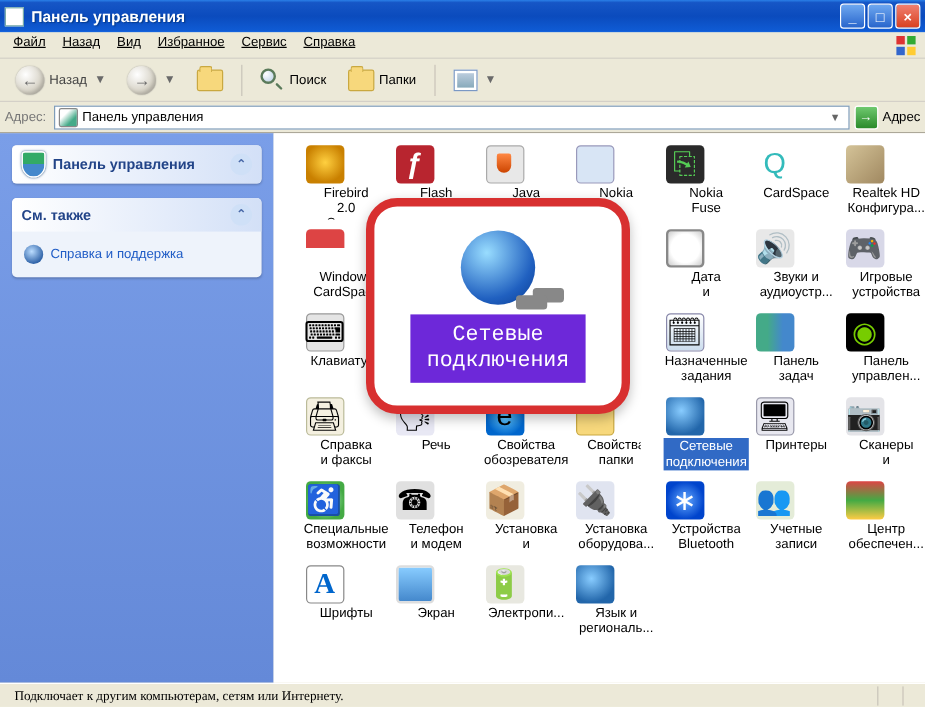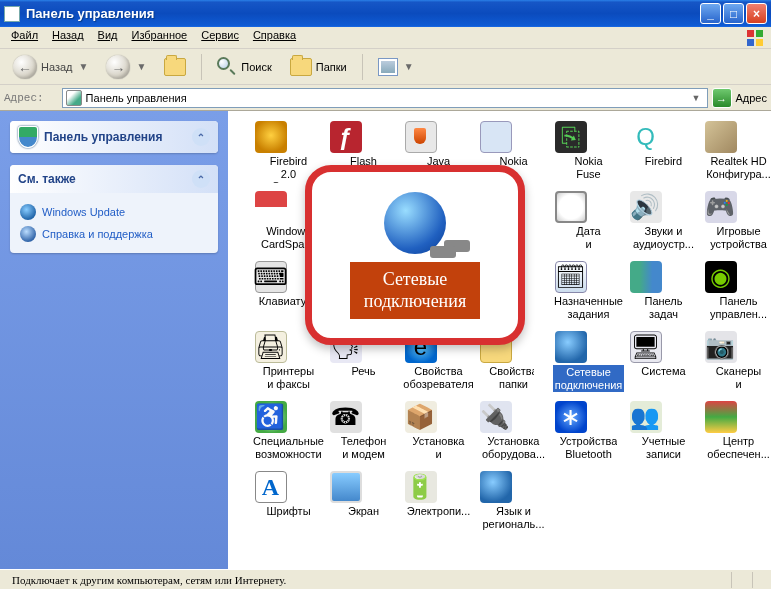--- a/index.html
+++ b/index.html
@@ -78,21 +78,21 @@
   .magnifier { width:20px; height:20px; position:relative;}
   .magnifier .lens{width:13px;height:13px;border:2px solid #5a7a5a;border-radius:50%;position:absolute;left:0;top:0;background:radial-gradient(circle at 30% 30%,#fff,#cde 70%);}
   .magnifier .handle{position:absolute;width:7px;height:2px;background:#5a7a5a;transform:rotate(45deg);left:12px;top:14px;border-radius:1px;}
   .thumb-icon{width:20px;height:18px;border:1px solid #7a98c4;background:#fff;position:relative;}
   .thumb-icon:after{content:"";position:absolute;left:2px;right:2px;top:2px;bottom:2px;background:linear-gradient(#bcd, #8ab);}
   
   .addressbar {
     height: 26px; background:#ece9d8; display:flex; align-items:center;
     padding: 0 4px; gap:4px; border-bottom: 1px solid #aca899;
   }
-  .addressbar .label { color:#777; margin-right:14px;font-family:Liberation Mono, monospace;}
+  .addressbar .label { color:#777; margin-right:2px;}
   .addr-input {
     flex:1; height:20px; background:#fff; border:1px solid #7f9db9;
     display:flex; align-items:center; padding:0 3px; gap:4px;
   }
   .addr-input .text { flex:1;}
   .addr-input .dd { width:15px; text-align:center; color:#666; font-size:9px;}
   .go-btn {
     width:20px;height:20px;background:linear-gradient(to bottom,#6fc96f,#2a8a2a);
     border:1px solid #fff;border-radius:3px;display:flex;align-items:center;justify-content:center;color:#fff;font-weight:bold;
   }
@@ -189,22 +189,22 @@
     width:62px;height:62px;
     background:radial-gradient(circle at 35% 30%,#9df,#2060c0 65%,#083a90);
     border-radius:50%; position:relative; margin-bottom:8px;
   }
   .callout .big-globe:after{
     content:""; position:absolute; right:-10px; bottom:-4px;
     width:26px; height:12px; background:#888; border-radius:3px;
     box-shadow: 14px -6px 0 #888;
   }
   .callout .big-label{
-    background:#c2410c; color:#fff; font-size:18px; text-align:center;
-    padding:6px 14px; line-height:1.25; font-family:Liberation Serif, serif;
+    background:#6d28d9; color:#fff; font-size:18px; text-align:center;
+    padding:6px 14px; line-height:1.25; font-family:Liberation Mono, monospace;
   }
   
   .statusbar {
     position:absolute; left:0; right:0; bottom:0; height:20px;
     background:#ece9d8; border-top:1px solid #fff;
     display:flex; align-items:center; padding:0 6px; gap:8px;
   }
   .statusbar .pane{ padding:0 6px; border-left:1px solid #c8c4b8; height:16px; display:flex;align-items:center;font-family:Liberation Serif, serif;}
   .statusbar .pane:first-child{border-left:none; flex:0 0 auto; width:auto;}
   .statusbar .spacer{flex:1;}
@@ -294,24 +294,20 @@
         <span class="collapse">⌃</span>
       </div>
     </div>
     <div class="panel">
       <div class="panel-head">
         <span>См. также</span>
         <span class="collapse">⌃</span>
       </div>
       <div class="panel-body">
         <div class="link">
-          <span class="mini-ico mini-globe"></span>
-          <span>Windows Update</span>
-        </div>
-        <div class="link">
           <span class="mini-ico mini-help"></span>
           <span>Справка и поддержка</span>
         </div>
       </div>
     </div>
   </div>
 
   <div class="content">
     <div class="icon-grid">
 
@@ -330,21 +326,21 @@
       <div class="cp-item">
           <div class="ico ic-phone"></div>
           <div class="lbl">Nokia ...</div>
         </div>
       <div class="cp-item">
           <div class="ico ic-chip">⎘</div>
           <div class="lbl">Nokia Fuse</div>
         </div>
       <div class="cp-item">
           <div class="ico ic-qt">Q</div>
-          <div class="lbl">Firebird</div>
+          <div class="lbl">CardSpace</div>
         </div>
       <div class="cp-item">
           <div class="ico ic-speaker"></div>
           <div class="lbl">Realtek HD Конфигура...</div>
         </div>
 
       <div class="cp-item">
           <div class="ico ic-shield"></div>
           <div class="lbl">Windows CardSpace</div>
         </div>
@@ -397,41 +393,41 @@
           <div class="ico ic-taskbar"></div>
           <div class="lbl">Панель задач и меню "Пуск"</div>
         </div>
       <div class="cp-item">
           <div class="ico ic-nv" style="color:#7c0">◉</div>
           <div class="lbl">Панель управлен...</div>
         </div>
 
       <div class="cp-item">
           <div class="ico ic-printer">🖨</div>
-          <div class="lbl">Принтеры и факсы</div>
+          <div class="lbl">Справка и факсы</div>
         </div>
       <div class="cp-item">
           <div class="ico ic-speech">🗣</div>
           <div class="lbl">Речь</div>
         </div>
       <div class="cp-item">
           <div class="ico ic-ie">e</div>
           <div class="lbl">Свойства обозревателя</div>
         </div>
       <div class="cp-item">
           <div class="ico ic-folder"></div>
           <div class="lbl">Свойства папки</div>
         </div>
       <div class="cp-item selected">
           <div class="ico ic-net"></div>
           <div class="lbl">Сетевые подключения</div>
         </div>
       <div class="cp-item">
           <div class="ico ic-sys">🖥</div>
-          <div class="lbl">Система</div>
+          <div class="lbl">Принтеры</div>
         </div>
       <div class="cp-item">
           <div class="ico ic-cam">📷</div>
           <div class="lbl">Сканеры и камеры</div>
         </div>
 
       <div class="cp-item">
           <div class="ico ic-access">♿</div>
           <div class="lbl">Специальные возможности</div>
         </div>

